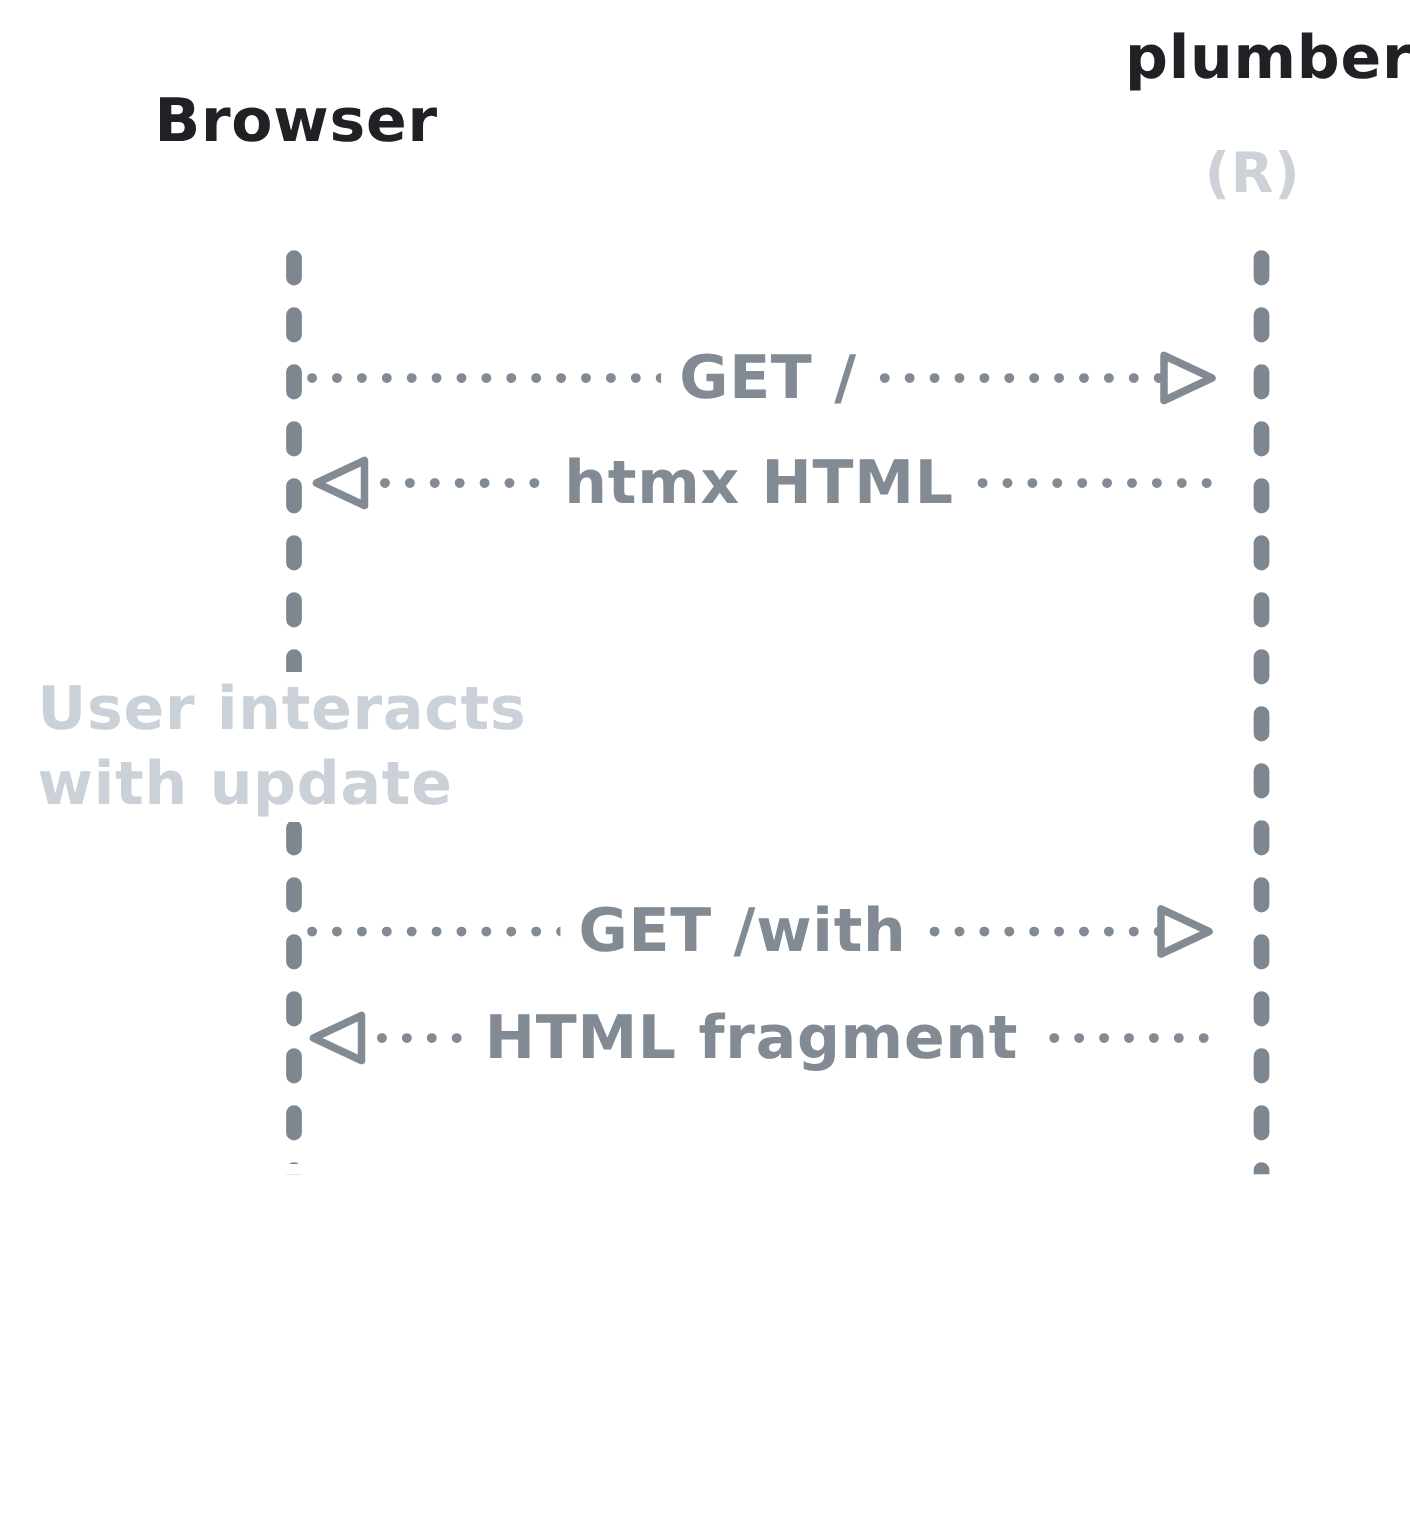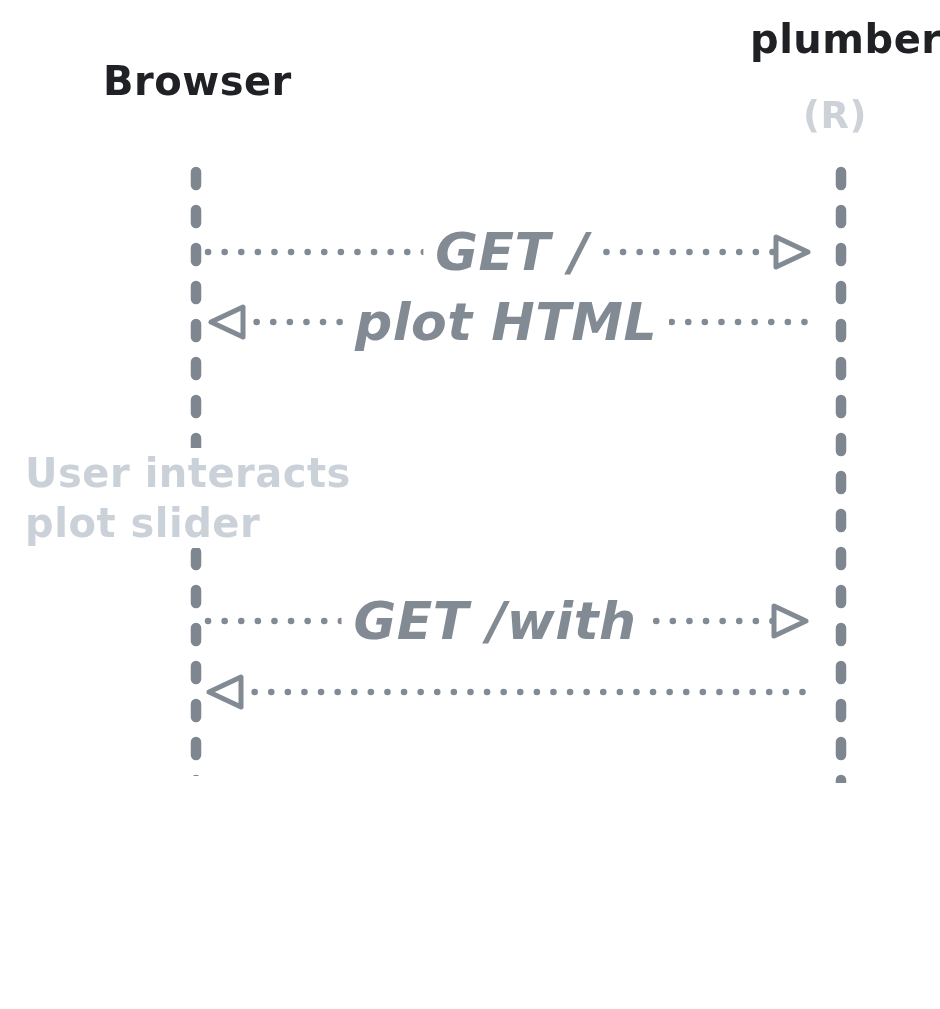--- a/index.html
+++ b/index.html
@@ -33,28 +33,27 @@
     color: #202125;
     text-align: center;
   }
   .actor-sublabel {
     font-size: 37px;
     font-weight: 700;
     color: #cdd2d8;
     text-align: center;
   }
   .msg-label {
-    font-size: 52px;
+    font-size: 40px;
     font-weight: 600;
     color: #828a93;
     background: #ffffff;
     padding: 0 12px;
     line-height: 46px;
     transform: translateX(-50%);
-    font-style: italic;
   }
   .note-label {
     font-size: 40px;
     font-weight: 600;
     color: #cbd1d8;
     background: #ffffff;
     padding: 0 8px;
     line-height: 50px;
     transform: translateX(-50%);
   }
@@ -83,25 +82,26 @@
   </svg>
 
   <div class="txt actor-label" style="left:103px; top:58px; width:170px;">Browser</div>
 
   <div class="txt actor-label" style="left:750px; top:16px; width:180px;">plumber2</div>
 
   <div class="txt actor-sublabel" style="left:775px; top:94px; width:120px;">(R)</div>
 
   <div class="txt msg-label" style="left:512px; top:229px;">GET /</div>
 
-  <div class="txt msg-label" style="left:506px; top:299px;">plot HTML</div>
+  <div class="txt msg-label" style="left:506px; top:299px;">htmx HTML</div>
 
   <div class="txt msg-label" style="left:495px; top:598px;">GET /with</div>
 
+  <div class="txt msg-label" style="left:501px; top:669px;">HTML fragment</div>
 
   <div class="txt note-label" style="left:188px; top:448px;">
     <div>User interacts</div>
-    <div>plot slider</div>
+    <div>with update</div>
   </div>
 
   <div class="txt note-label" style="left:226px; top:776px;">htmx update in #plot</div>
 
 </div>
 
 </body></html>

